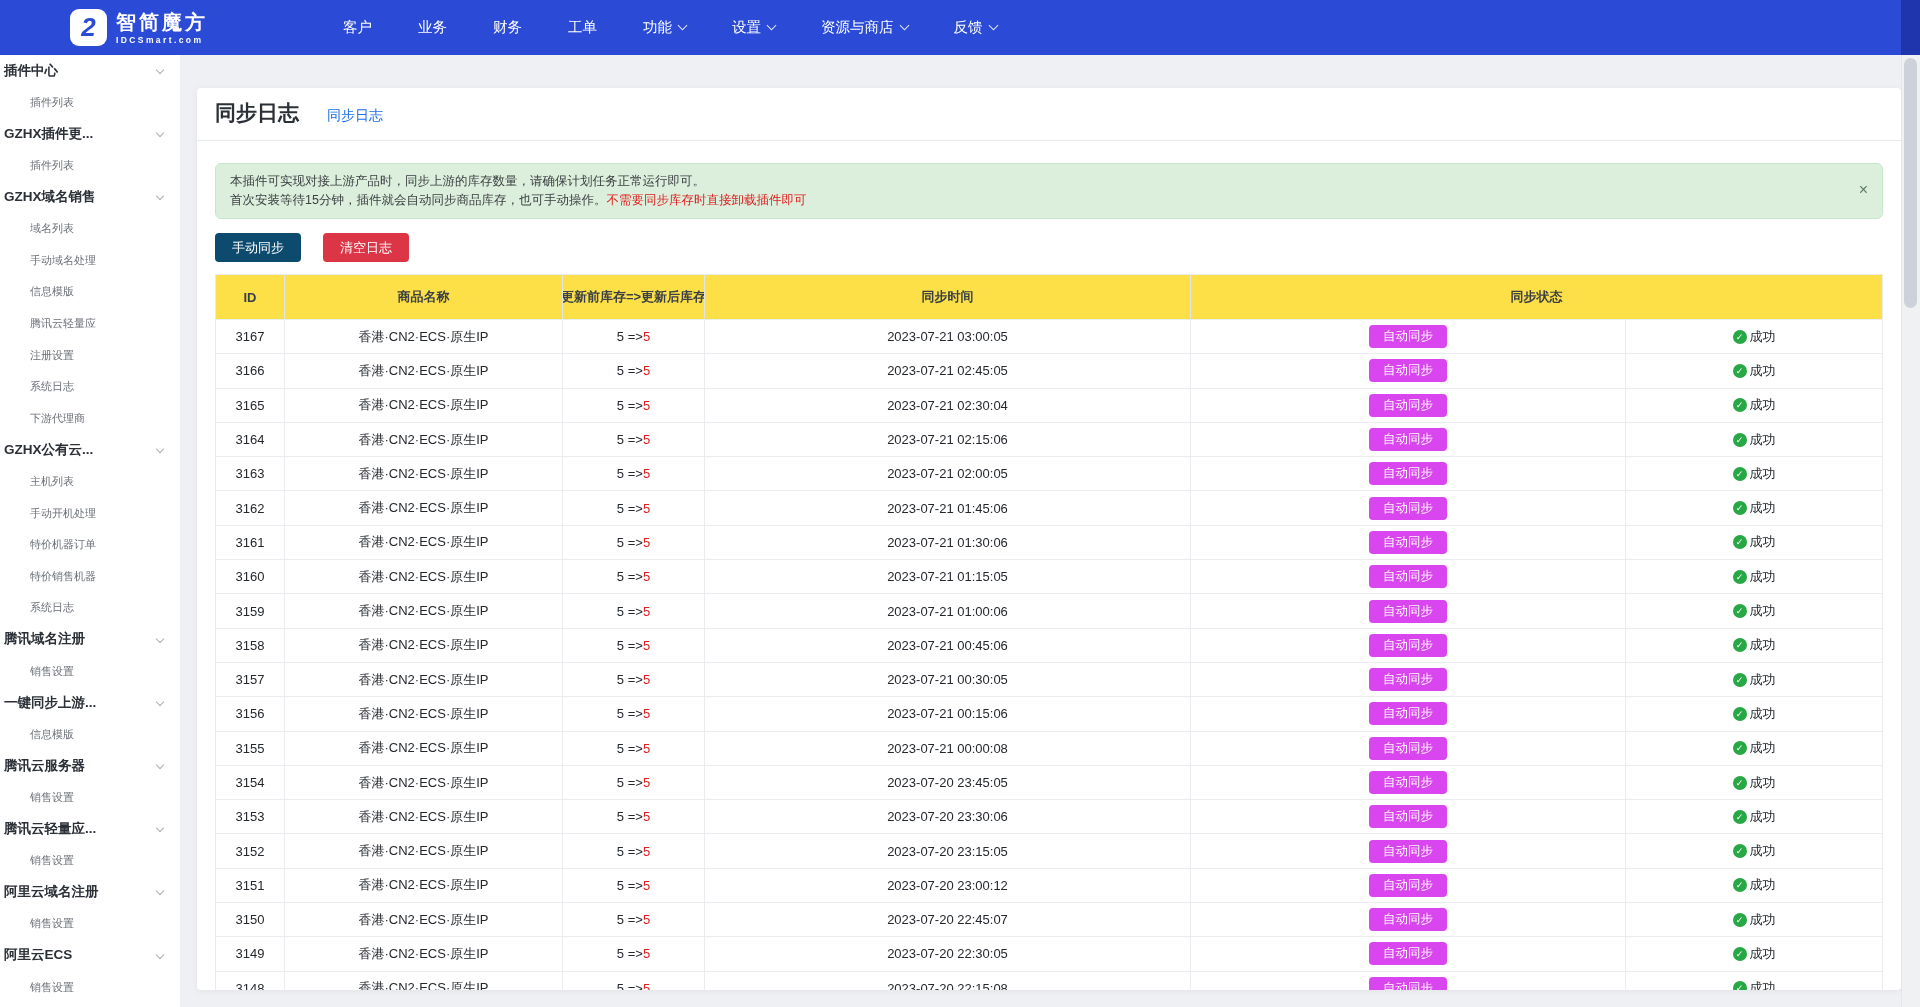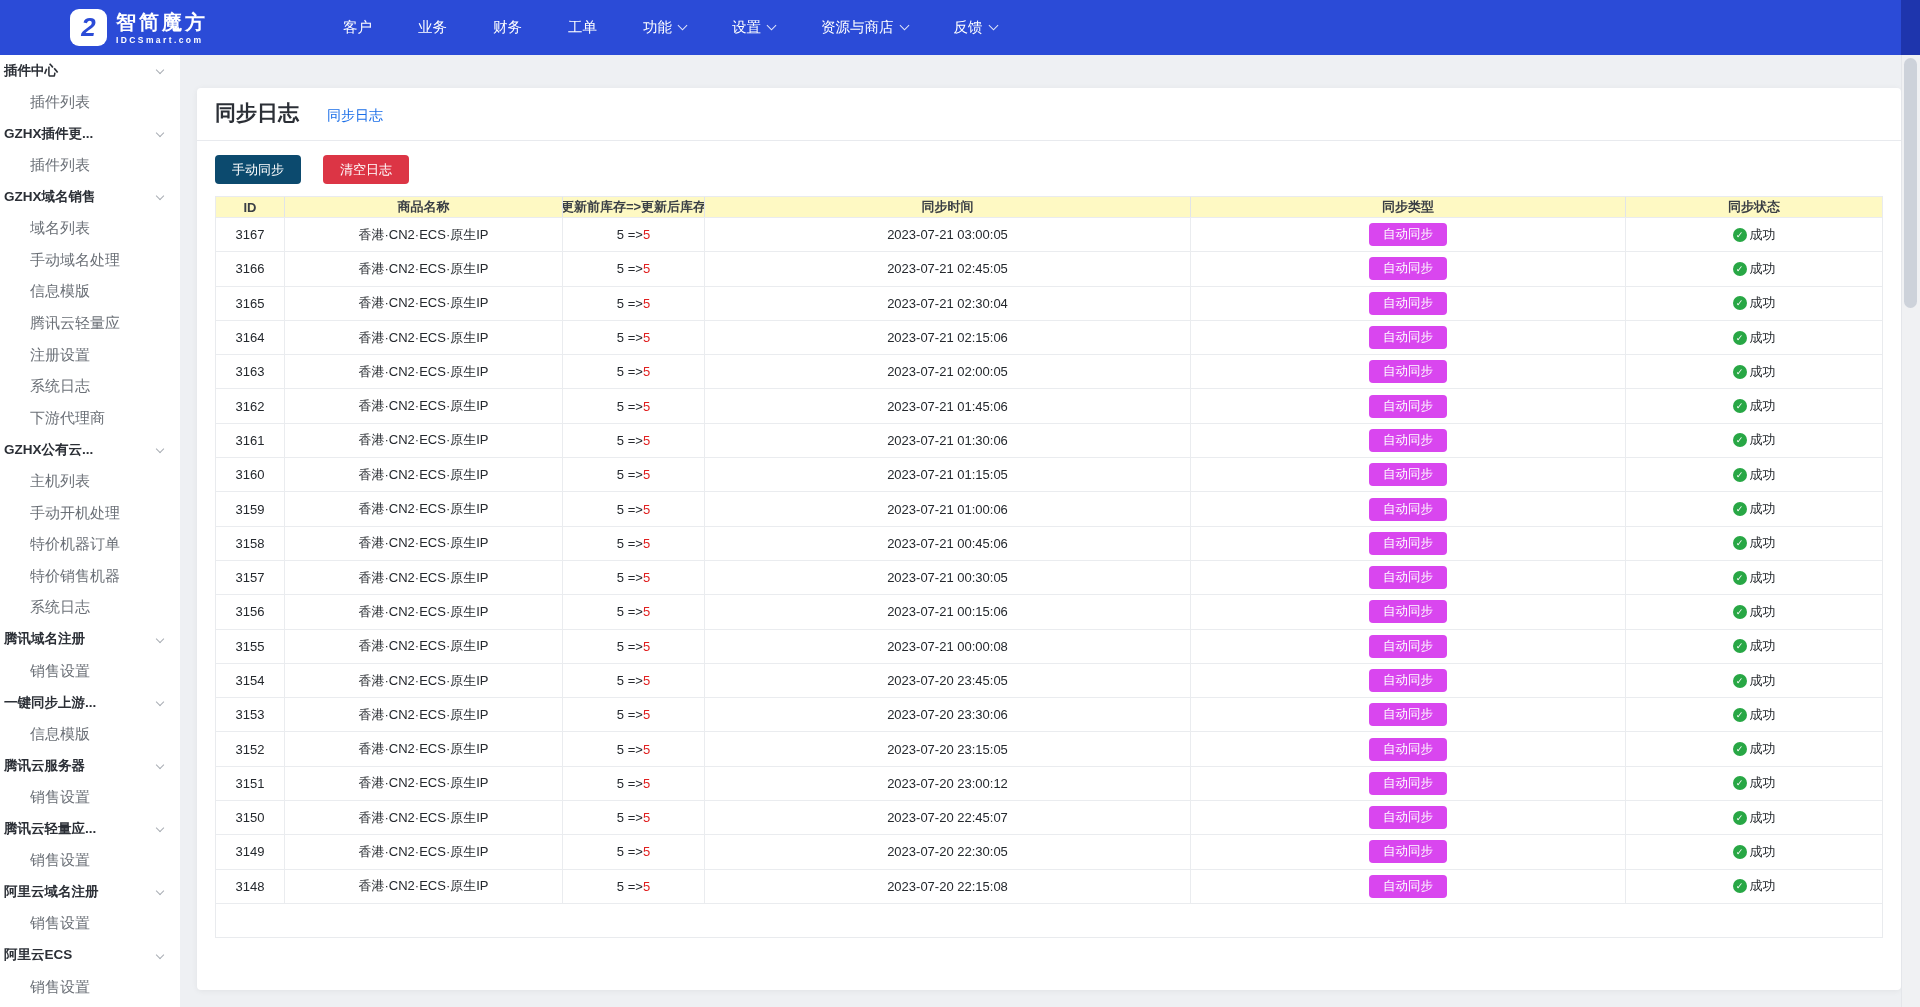--- a/index.html
+++ b/index.html
@@ -35,21 +35,21 @@
     border-bottom:1.6px solid rgba(255,255,255,.85);
     transform:rotate(45deg);
   }
   
   .sidebar {
     position:absolute; left:0; top:55px; width:180px; bottom:0;
     background:#ffffff; overflow:hidden;
   }
   .sb-row { position:relative; height:31.6px; display:flex; align-items:center; cursor:pointer; }
   .sb-header { padding-left:4px; font-size:13.5px; font-weight:bold; color:#2b2f36; }
-  .sb-sub { padding-left:30px; font-size:15px; color:#6b7077; }
+  .sb-sub { padding-left:30px; font-size:11px; color:#6b7077; }
   .sb-caret {
     position:absolute; right:17px; top:12px;
     width:6px; height:6px;
     border-right:1.4px solid #a9adb4; border-bottom:1.4px solid #a9adb4;
     transform:rotate(45deg);
   }
   
   .main { position:absolute; left:180px; top:55px; right:19px; bottom:0; background:#eef0f3;padding-left:17px; }
   .card {
     position:absolute; left:17px; top:33px; width:1704px; height:902px;
@@ -72,21 +72,21 @@
   .btn-row { margin-top:14px; display:flex; gap:22px; }
   .btn {
     border:none; color:#fff; font-size:13px; padding:6px 17px; border-radius:4px;
     cursor:pointer; font-family:inherit; line-height:17px;
   }
   .btn-primary { background:#0c4a6e; }
   .btn-danger { background:#dc3545; }
   
   .log-table { margin-top:12px; width:1668px; border:1px solid #e9ebee; }
   .t-row { display:flex; }
-  .t-head { background:#fef9c3; height:20px; }
+  .t-head { background:#fde047; height:44px; }
   .t-head .t-cell { font-weight:bold; font-size:13px; color:#3a3f45; border-right:1px solid #e1e4e8; }
   .t-body-row { height:34.3px; border-top:1px solid #eaecef; background:#fff; }
   .t-cell {
     display:flex; align-items:center; justify-content:center;
     font-size:13px; color:#24282d; border-right:1px solid #eaecef; overflow:hidden;
     white-space:nowrap;
   }
   .t-cell:last-child { border-right:none; }
   .w-id{width:69px;} .w-product{width:278px;} .w-stock{width:142px;}
   .w-time{width:486px;} .w-type{width:435px;} .w-status{flex:1;}
@@ -296,33 +296,37 @@
 </div>
 
 <div class="main">
   <div class="card">
     <div class="title-row">
       <div class="page-title">同步日志</div>
       <div class="breadcrumb-link">同步日志</div>
     </div>
     <div class="divider"></div>
 
+    <div class="alert">
+      <div>本插件可实现对接上游产品时，同步上游的库存数量，请确保计划任务正常运行即可。</div>
+      <div><span>首次安装等待15分钟，插件就会自动同步商品库存，也可手动操作。</span><span class="warn">不需要同步库存时直接卸载插件即可</span></div>
+      <span class="alert-close">×</span>
+    </div>
 
     <div class="btn-row">
       <button class="btn btn-primary">手动同步</button>
       <button class="btn btn-danger">清空日志</button>
     </div>
 
     <div class="log-table">
       <div class="t-row t-head">
         <div class="t-cell w-id">ID</div>
         <div class="t-cell w-product">商品名称</div>
         <div class="t-cell w-stock">更新前库存=&gt;更新后库存</div>
         <div class="t-cell w-time">同步时间</div>
-        <div class="t-cell w-type">同步类型</div>
         <div class="t-cell w-status">同步状态</div>
       </div>
       <div>
   <div class="t-row t-body-row">
     <div class="t-cell w-id">3167</div>
     <div class="t-cell w-product">香港·CN2·ECS·原生IP</div>
     <div class="t-cell w-stock">
               <span class="stock-pre">5 =&gt; </span>
               <span class="stock-after">5</span>
             </div>

